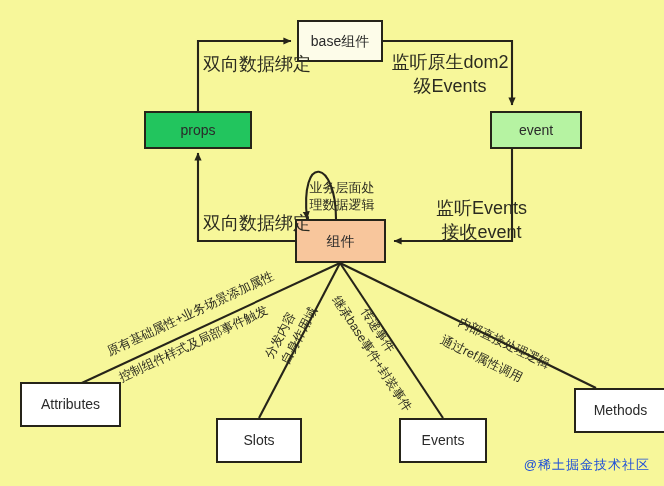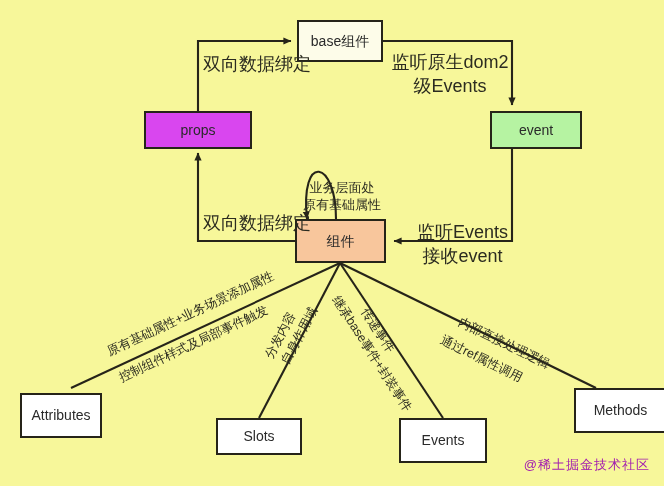--- a/index.html
+++ b/index.html
@@ -17,21 +17,21 @@
     box-sizing:border-box;
     display:flex;align-items:center;justify-content:center;
     border:2px solid #262419;
     color:#2a2a2a;
     font-size:14px;
     line-height:1.2;
     text-align:center;
     white-space:nowrap;
   }
   .n-base   {background:#fdfce9;text-align:right;}
-  .n-props  {background:#d946ef;}
+  .n-props  {background:#22c55e;}
   .n-event  {background:#b6f3a2;margin-left:24px;}
   .n-comp   {background:#f8c69c;}
   .n-white  {background:#ffffff;}
 
   .elabel{
     position:absolute;
     color:#2b2b20;
     font-size:18px;
     line-height:1.35;
     white-space:pre;
@@ -48,21 +48,21 @@
     position:absolute;
     font-size:13px;
     line-height:1.3;
     color:#2b2b20;
     text-align:center;
     white-space:pre;
   }
   .watermark{
     position:absolute;
     right:14px;bottom:12px;
-    color:#a21caf;
+    color:#1d4ed8;
     font-size:13px;
     letter-spacing:1px;
     white-space:nowrap;
   }
 </style>
 </head>
 <body style="background: rgb(247, 247, 154);">
 
 <div id="stage">
 
@@ -100,48 +100,48 @@
   </div>
 
   <div class="node n-event" style="left:466px;top:111px;width:92px;height:38px;">
     <span>event</span>
   </div>
 
   <div class="node n-comp" style="left:295px;top:219px;width:91px;height:44px;">
     <span>组件</span>
   </div>
 
-  <div class="node n-white" style="left:20px;top:393px;width:82px;height:45px;">
+  <div class="node n-white" style="left:20px;top:382px;width:101px;height:45px;">
     <span>Attributes</span>
   </div>
 
-  <div class="node n-white" style="left:216px;top:418px;width:86px;height:37px;">
+  <div class="node n-white" style="left:216px;top:418px;width:86px;height:45px;">
     <span>Slots</span>
   </div>
 
   <div class="node n-white" style="left:399px;top:418px;width:88px;height:45px;">
     <span>Events</span>
   </div>
 
   <div class="node n-white" style="left:574px;top:388px;width:93px;height:45px;">
     <span>Methods</span>
   </div>
 
   <div class="elabel" style="left:203px;top:52px;">双向数据绑定</div>
 
   <div class="elabel" style="left:390px;top:50px;width:120px;">监听原生dom2
 级Events</div>
 
-  <div class="elabel" style="left:415px;top:196px;width:95px;margin-top:24px;">监听Events
+  <div class="elabel" style="left:434px;top:196px;width:95px;">监听Events
 接收event</div>
 
   <div class="elabel" style="left:203px;top:211px;">双向数据绑定</div>
 
   <div class="arclabel" style="left:296px;top:180px;width:92px;">业务层面处
-原有基础属性</div>
+理数据逻辑</div>
 
   <div class="elabel rot" style="left:108px;top:345px;transform:rotate(-25deg);transform-origin:0 50%;">原有基础属性+业务场景添加属性</div>
   <div class="elabel rot" style="left:120px;top:371px;transform:rotate(-25deg);transform-origin:0 50%;">控制组件样式及局部事件触发</div>
 
   <div class="elabel rot" style="left:269px;top:350px;transform:rotate(-62deg);transform-origin:0 50%;">分发内容</div>
   <div class="elabel rot" style="left:285px;top:356px;transform:rotate(-62deg);transform-origin:0 50%;">自身作用域</div>
 
   <div class="elabel rot" style="left:335px;top:290px;transform:rotate(57deg);transform-origin:0 50%;">继承base事件+封装事件</div>
   <div class="elabel rot" style="left:364px;top:302px;transform:rotate(57deg);transform-origin:0 50%;">传递事件</div>
 

